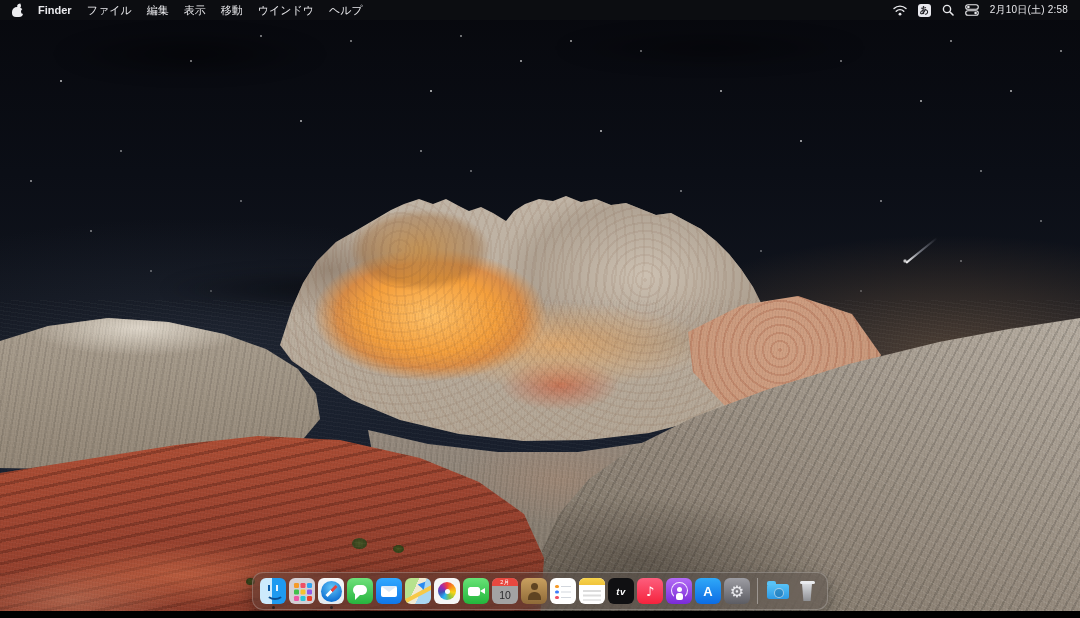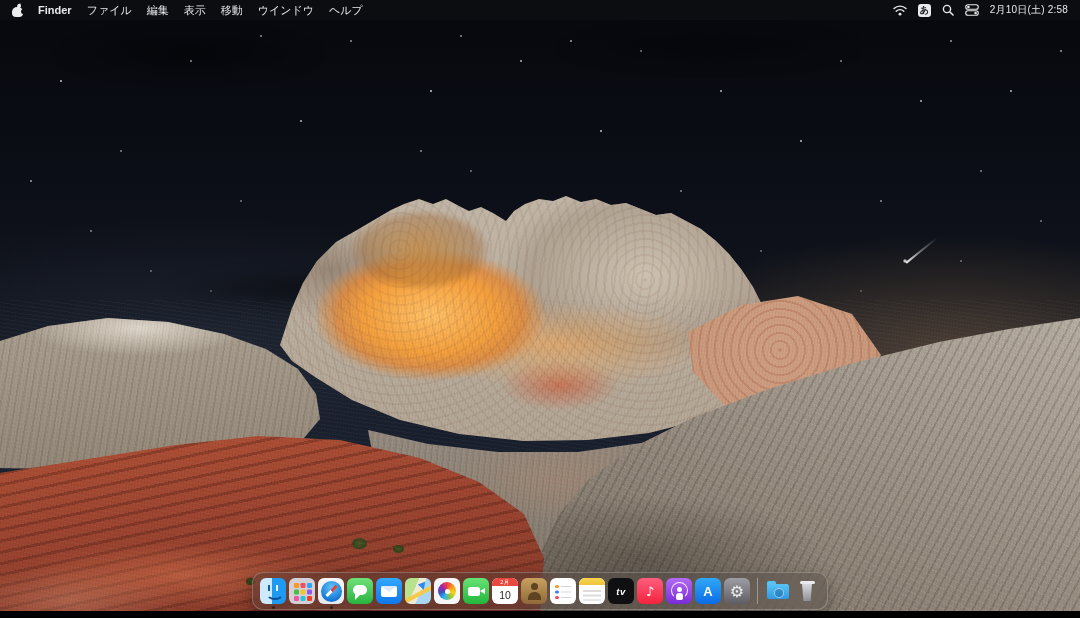--- a/index.html
+++ b/index.html
@@ -141,21 +141,21 @@
 
   .ic-photos{background:#f6f6f6;}
   .ic-photos::before{content:"";position:absolute;inset:4px;border-radius:50%;
     background:conic-gradient(#f23f3f,#f7941d,#f7d417,#8bc53f,#28b6f6,#3f51b5,#9c27b0,#f23f3f);}
   .ic-photos::after{content:"";position:absolute;left:10.5px;top:10.5px;width:5px;height:5px;border-radius:50%;background:#fdfdfd;}
 
   .ic-facetime{background:linear-gradient(180deg,#67e376,#23b63c);}
   .ic-facetime::before{content:"";position:absolute;left:5px;top:8.5px;width:12px;height:9px;border-radius:2.5px;background:#fff;}
   .ic-facetime::after{content:"";position:absolute;left:17px;top:9.5px;width:0;height:0;border-top:3.5px solid transparent;border-bottom:3.5px solid transparent;border-right:5px solid #fff;}
 
-  .ic-calendar{background:#ffffff;}
+  .ic-calendar{background:#a3a3a3;}
   .cal-band{position:absolute;top:0;left:0;right:0;height:8px;background:#e8483f;color:#fff;font-size:5.5px;line-height:8px;text-align:center;letter-spacing:.5px;}
   .cal-day{position:absolute;top:8px;left:0;right:0;bottom:0;display:flex;align-items:center;justify-content:center;font-size:10.5px;color:#2b2b2e;}
 
   .ic-contacts{background:linear-gradient(180deg,#c9a05f,#8f6a38);}
   .ic-contacts::before{content:"";position:absolute;left:9.5px;top:5px;width:7px;height:7px;border-radius:50%;background:#5f4422;}
   .ic-contacts::after{content:"";position:absolute;left:6.5px;top:13.5px;width:13px;height:8px;border-radius:6px 6px 0 0;background:#5f4422;}
 
   .ic-reminders{background:#fff;}
   .ic-reminders::before{content:"";position:absolute;left:5px;top:6.5px;width:3.5px;height:3.5px;border-radius:50%;background:#f59a28;
     box-shadow:0 5.5px #3e7bfa, 0 11px #ef4f63;}

